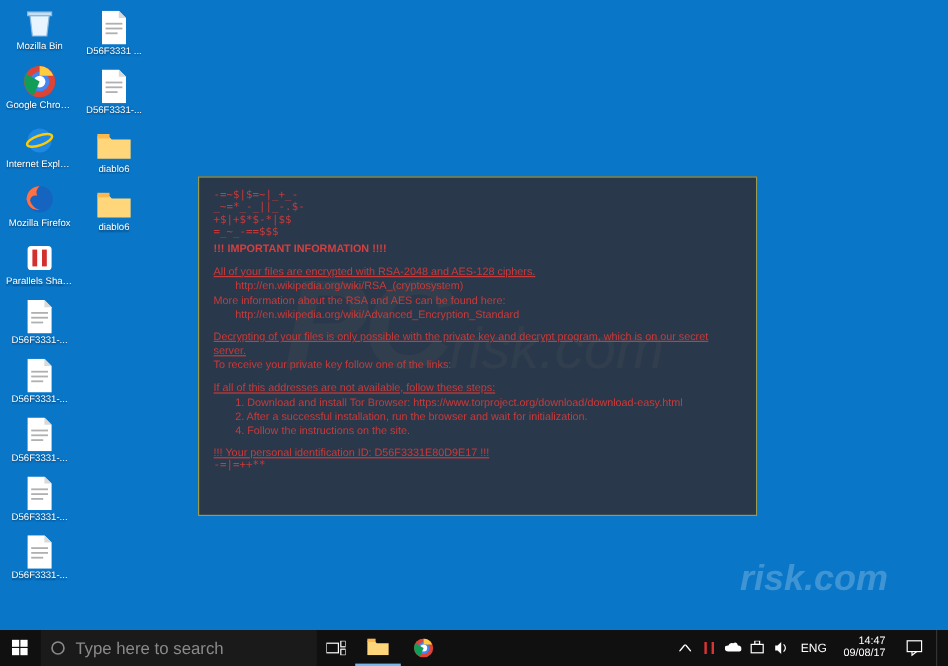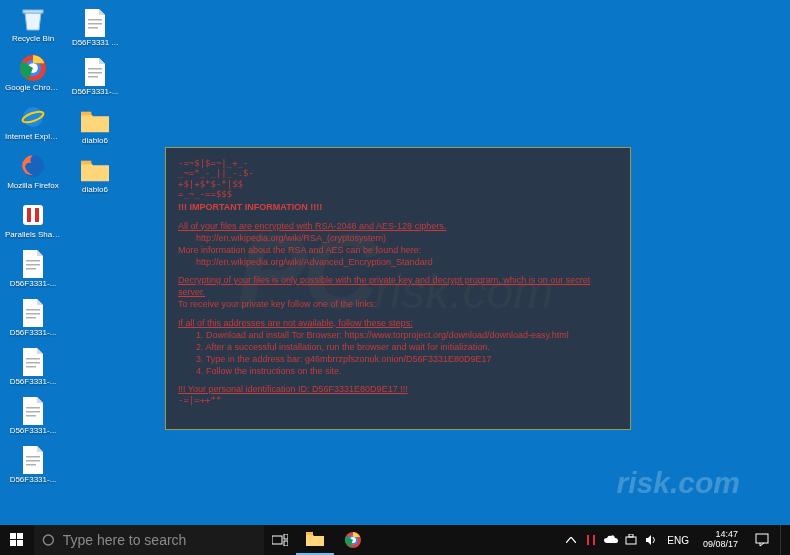--- a/index.html
+++ b/index.html
@@ -105,21 +105,21 @@
 <div class="watermark2">risk.com</div>
 
 <div class="desktop" id="col1">
     <div class="icon">
       <div class="icon-img">
         <svg class="bin-svg" viewBox="0 0 28 28">
           <path d="M6 8 L22 8 L20 25 L8 25 Z" fill="#e8f4ff" stroke="#89b8df"></path>
           <rect x="4" y="5" width="20" height="3" fill="#c5dff3" stroke="#89b8df"></rect>
         </svg>
       </div>
-      <div class="icon-label">Recycle Bin</div>
+      <div class="icon-label">Mozilla Bin</div>
     </div>
     <div class="icon">
       <div class="icon-img">
         <svg width="26" height="26" viewBox="0 0 16 16">
           <circle cx="8" cy="8" r="8" fill="#db4437"></circle>
           <circle cx="8" cy="8" r="5" fill="#4285f4"></circle>
           <circle cx="8" cy="8" r="3" fill="#fff"></circle>
           <path d="M8 0 A8 8 0 0 1 15 5 L8 5 Z" fill="#ffcd40"></path>
           <path d="M1 4 L8 8 L5 15 A8 8 0 0 1 1 4" fill="#0f9d58"></path>
         </svg>
@@ -268,21 +268,20 @@
   <div class="hdr">!!! IMPORTANT INFORMATION !!!!</div>
   <div class="body sp">All of your files are encrypted with RSA-2048 and AES-128 ciphers.</div>
   <div class="body indent">http://en.wikipedia.org/wiki/RSA_(cryptosystem)</div>
   <div class="body">More information about the RSA and AES can be found here:</div>
   <div class="body indent">http://en.wikipedia.org/wiki/Advanced_Encryption_Standard</div>
   <div class="body sp">Decrypting of your files is only possible with the private key and decrypt program, which is on our secret server.</div>
   <div class="body">To receive your private key follow one of the links:</div>
   <div class="body sp">If all of this addresses are not available, follow these steps:</div>
   <div class="body indent">1. Download and install Tor Browser: https://www.torproject.org/download/download-easy.html</div>
   <div class="body indent">2. After a successful installation, run the browser and wait for initialization.</div>
-  <div class="body indent">3. Type in the address bar: g46mbrrzpfszonuk.onion/D56F3331E80D9E17</div>
   <div class="body indent">4. Follow the instructions on the site.</div>
   <div class="body sp">!!! Your personal identification ID: D56F3331E80D9E17 !!!</div>
   <div class="ascii">-=|=++**</div>
 </div>
 
 <div class="taskbar">
   <div class="tb-start">
     <svg width="14" height="14" viewBox="0 0 14 14">
         <rect x="0" y="0" width="6" height="6" fill="#fff"></rect>
         <rect x="7" y="0" width="6" height="6" fill="#fff"></rect>

